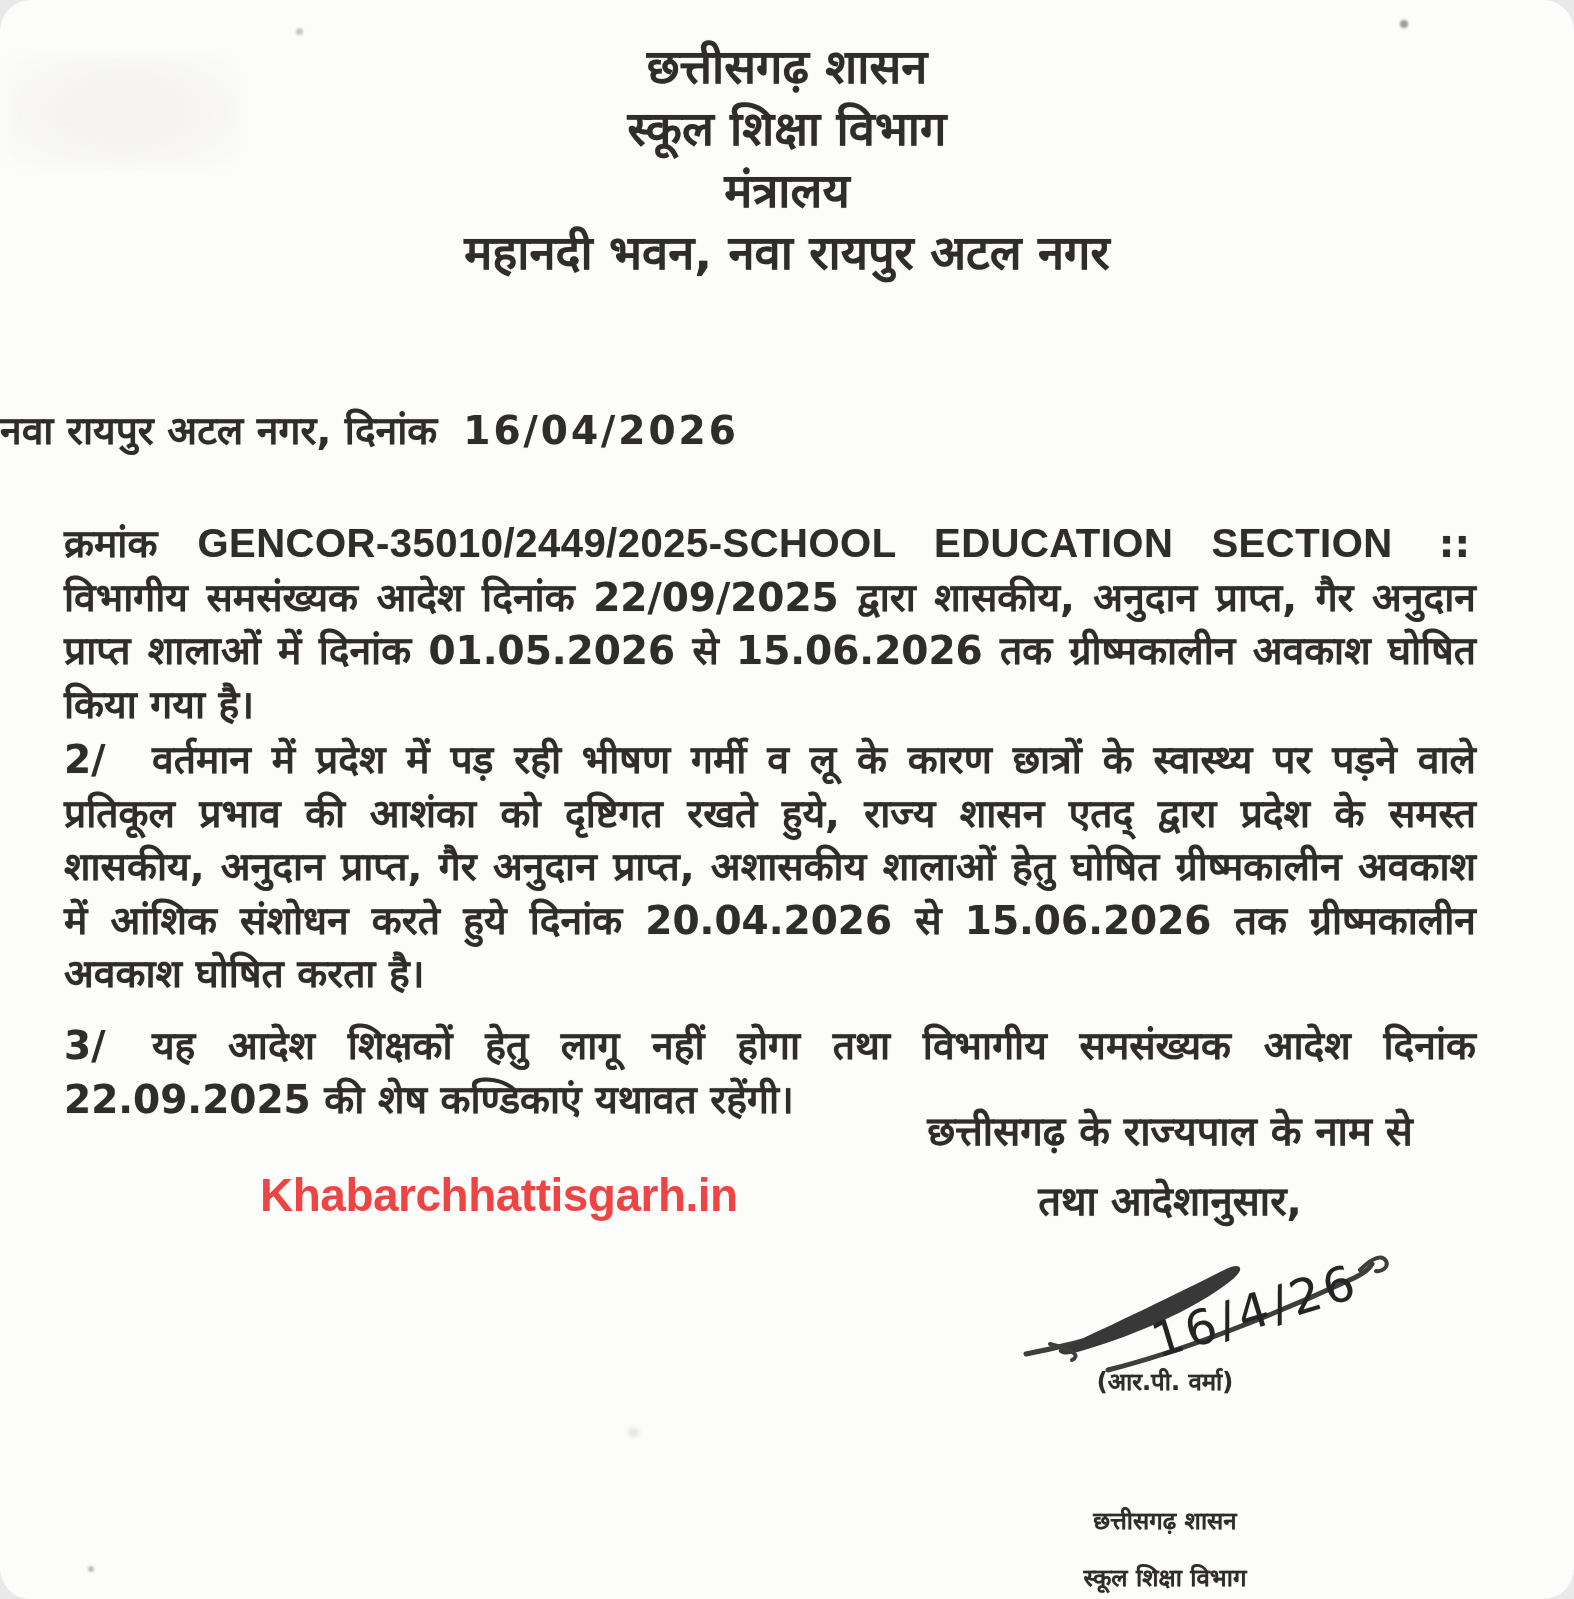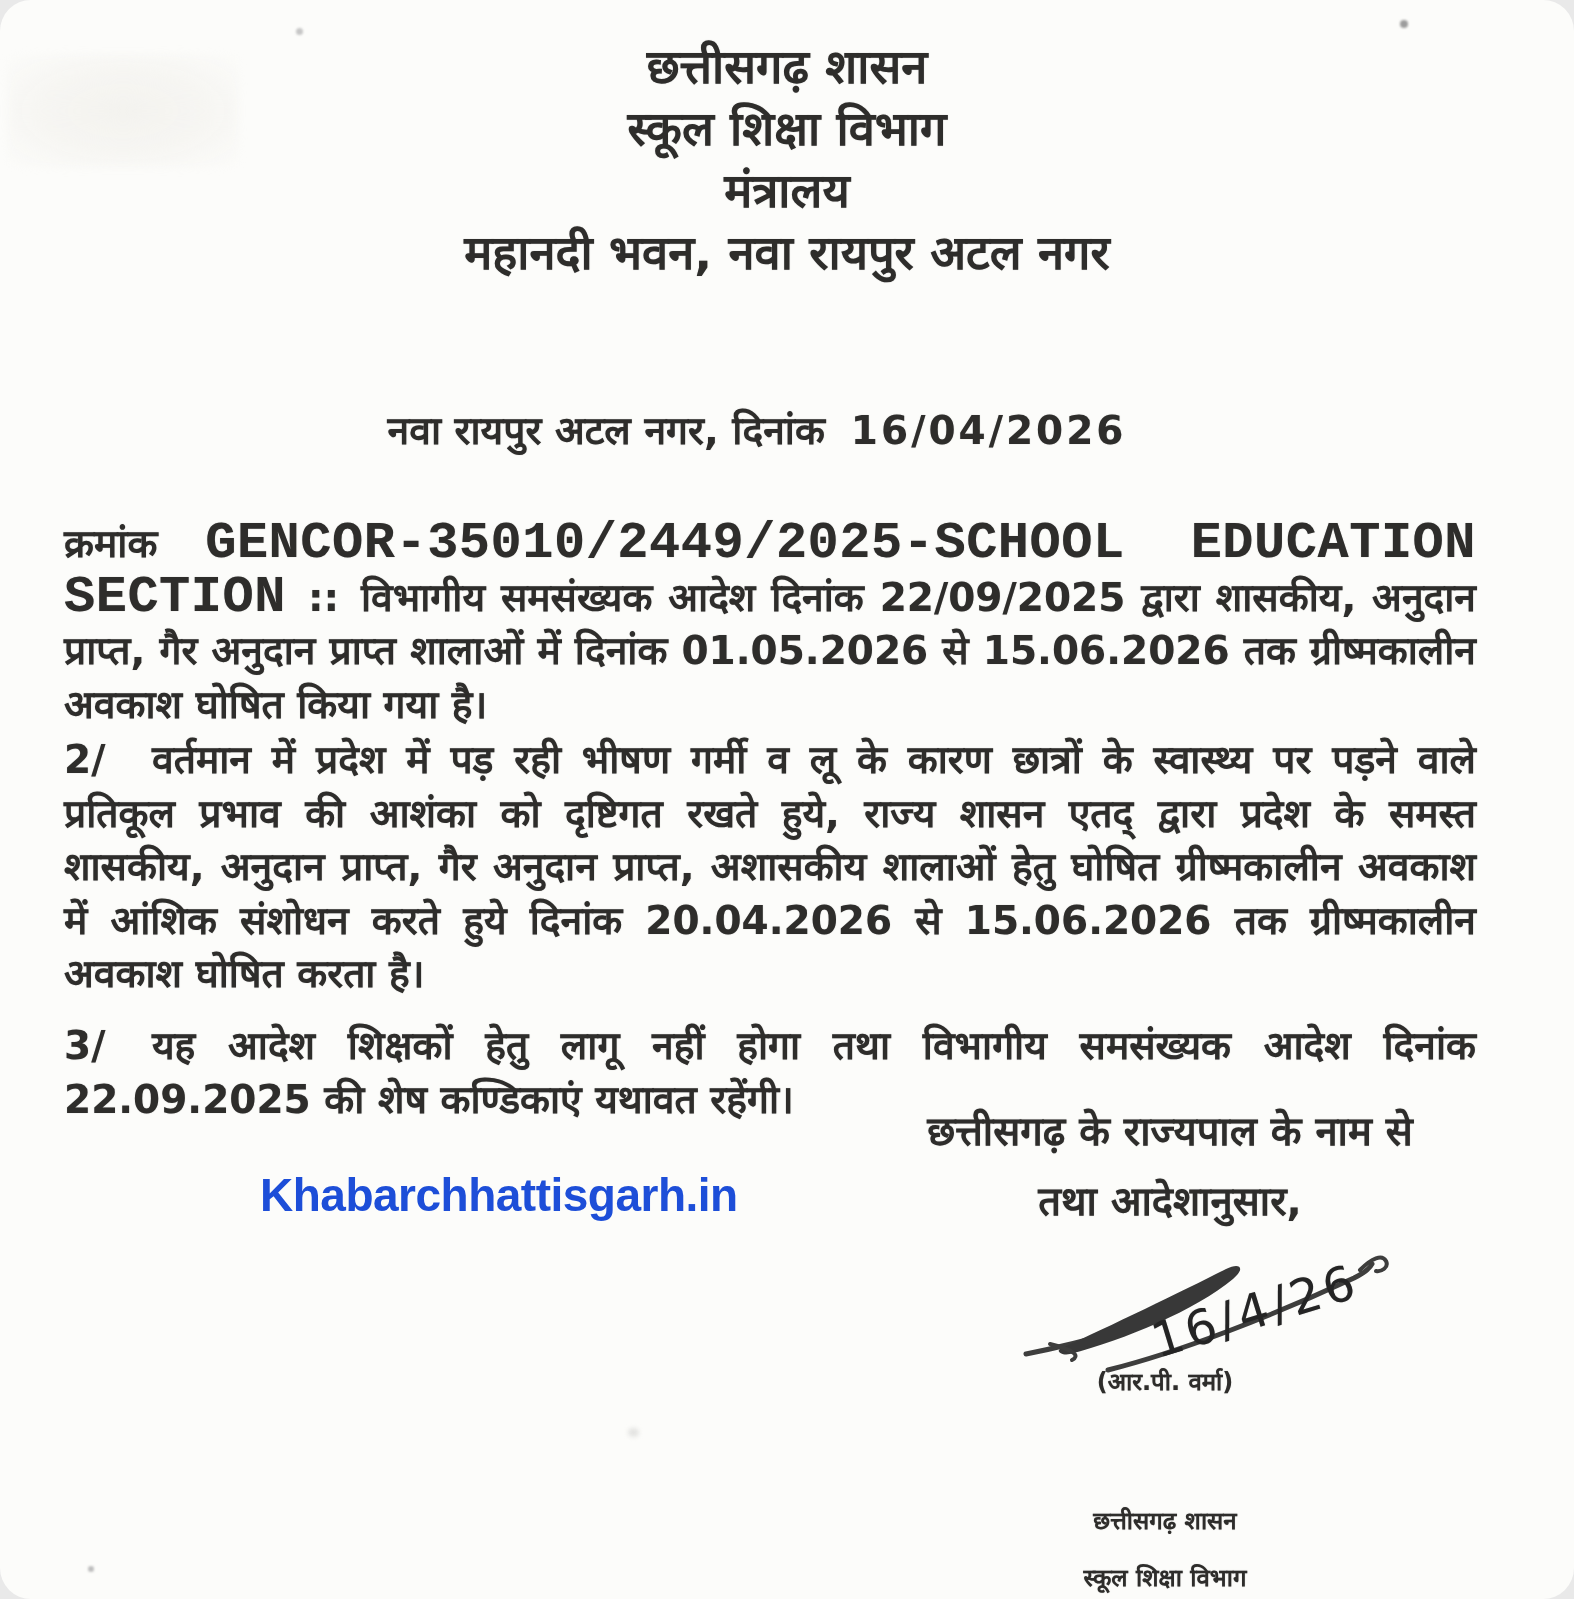--- a/index.html
+++ b/index.html
@@ -35,48 +35,48 @@
     text-align:center;font-weight:700;
   }
   .doc-header .h-line{font-size:47px;line-height:62px;}
   .order-title{
     position:absolute;top:316px;left:0;width:100%;
     text-align:center;font-size:45px;font-weight:700;letter-spacing:4px;
   }
   .dateline{
     position:absolute;top:402px;left:0;width:100%;
     padding-right:60px;box-sizing:border-box;
-    text-align:center;font-size:39px;font-weight:600;
+    text-align:left;font-size:39px;font-weight:600;
   }
   .dateline .dl-date{display:inline-block;margin-left:26px;letter-spacing:3px;}
   
   .para{
     position:absolute;left:64px;width:1412px;
     font-size:39px;line-height:53.5px;font-weight:600;
     text-align:justify;
   }
   .para.p1{top:478px;}
   .para.p2{top:694px;}
   .para.p3{top:980px;}
   .para .num{display:inline-block;width:88px;font-weight:600;}
   .para .label{font-weight:700;margin-top:24px;}
   .para .ref{
-    font-family:Liberation Mono, monospace;
-    font-weight:700;font-size:52px;letter-spacing:.5px;
+    font-family:Liberation Sans, sans-serif;
+    font-weight:700;font-size:40px;letter-spacing:.5px;
   }
   .para .sep{font-weight:700;padding:0 6px;}
   
   .authority{
     position:absolute;left:915px;top:1096px;width:510px;
     text-align:center;font-size:40px;font-weight:600;line-height:70px;
   }
   .watermark{
     position:absolute;left:260px;top:1168px;
     font-family:"Liberation Sans","DejaVu Sans",sans-serif;
-    font-size:46px;font-weight:700;color:#1d4ed8;
+    font-size:46px;font-weight:700;color:#ef4444;
     letter-spacing:-.5px;text-shadow:none;
   }
   .signature-svg{position:absolute;left:1020px;top:1228px;}
   .signatory{
     position:absolute;left:965px;width:400px;
     text-align:center;font-size:24px;font-weight:600;
   }
   .signatory.name{top:1364px;}
   .signatory.desig{top:1438px;}
   .signatory.org1{top:1503px;}

